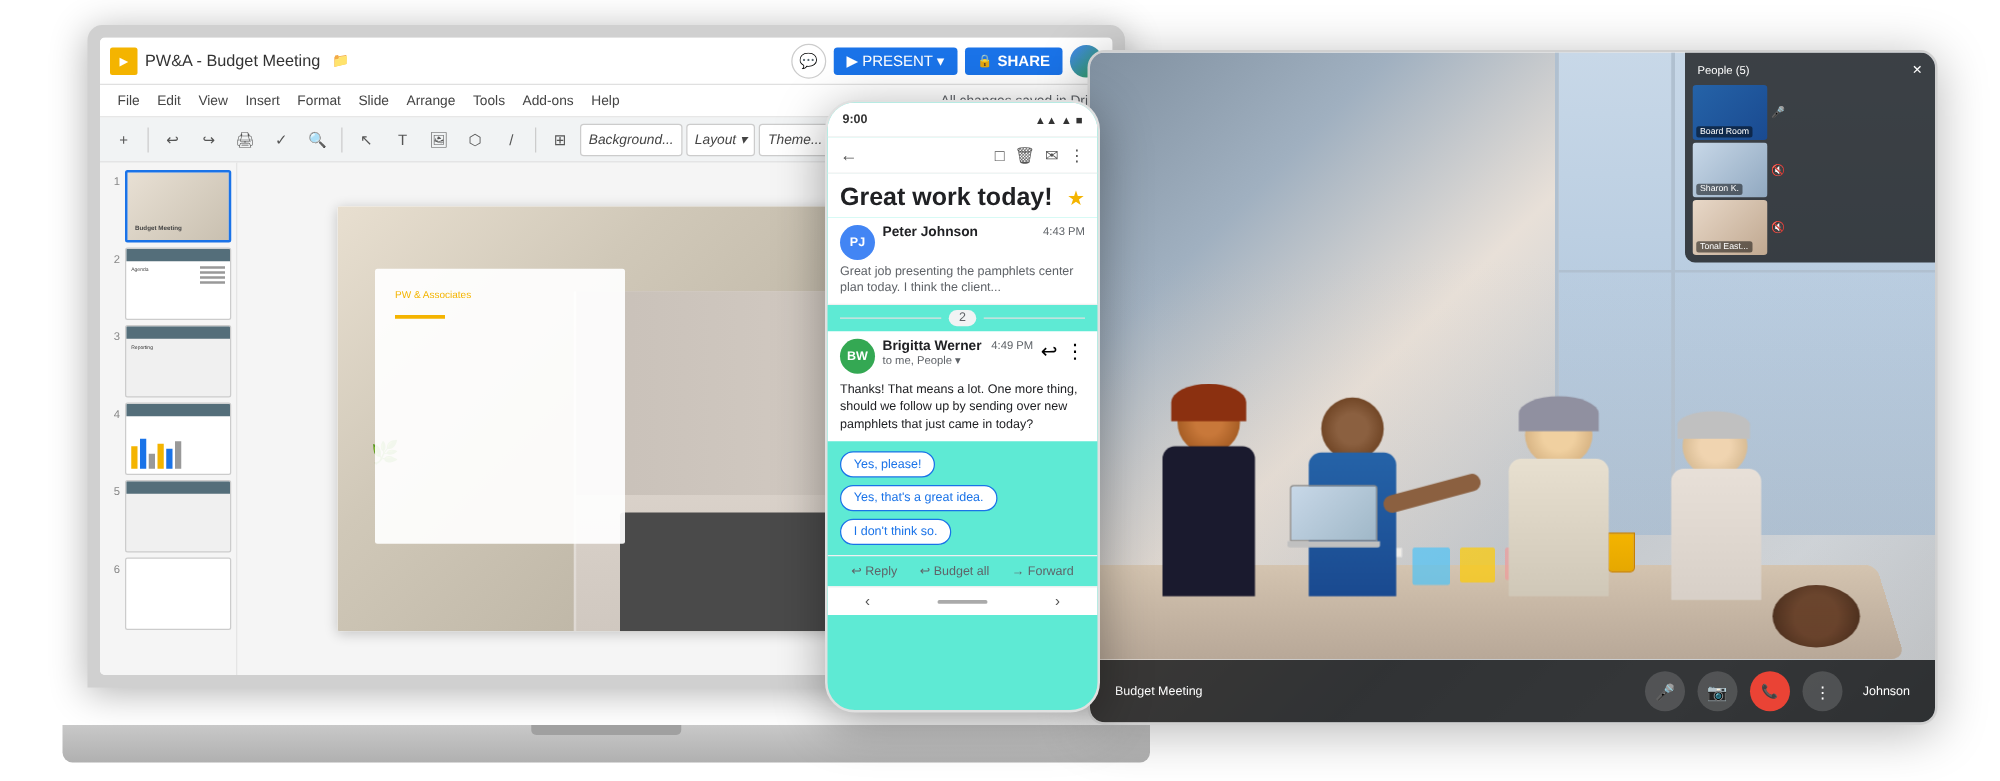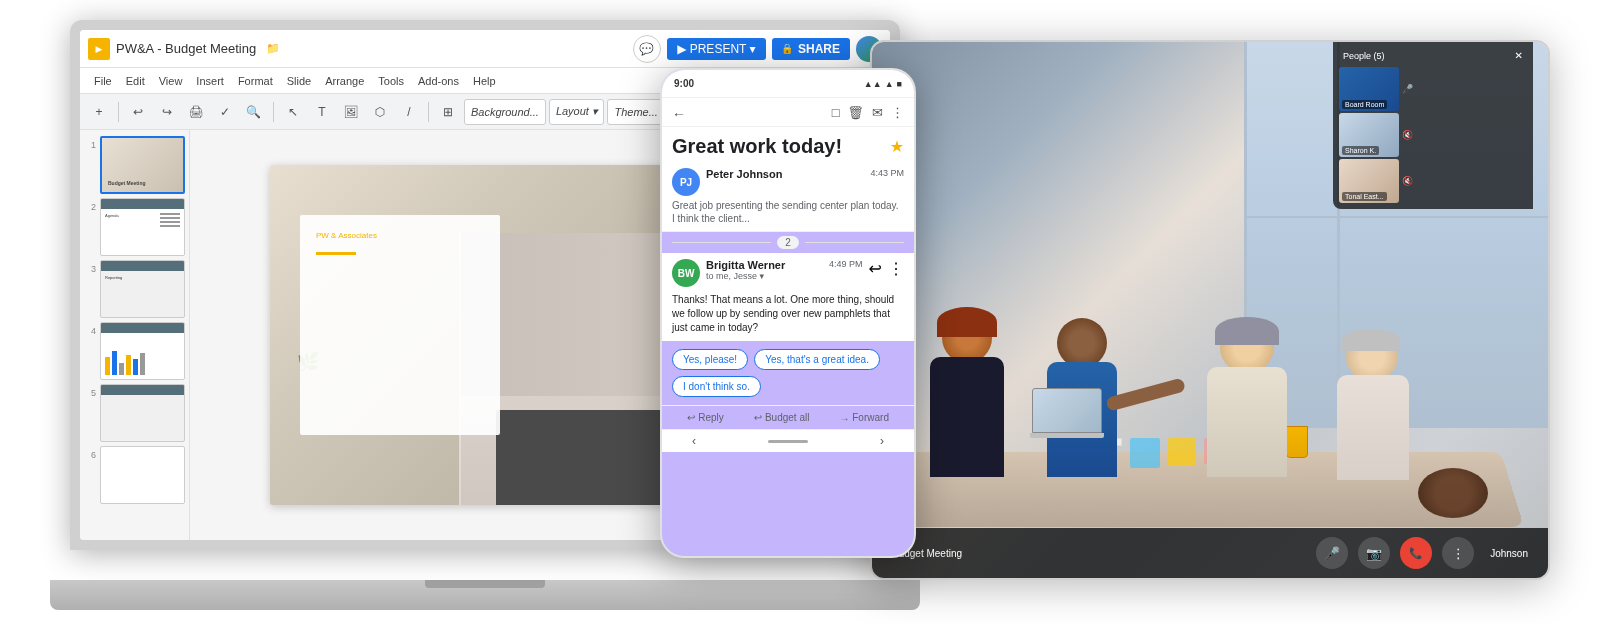--- a/index.html
+++ b/index.html
@@ -489,24 +489,24 @@
       width: 40px;
       height: 3px;
       background: #f4b400;
       margin-top: 4px;
     }
 
     
     .phone {
       position: absolute;
       left: 660px;
-      top: 68px;
-      width: 256px;
+      top: 80px;
+      width: 220px;
       height: 490px;
-      background: #c4b5fd;
+      background: #5eead4;
       border-radius: 24px;
       box-shadow: 0 8px 40px rgba(0,0,0,0.35);
       overflow: hidden;
       border: 2px solid #e0e0e0;
       z-index: 10;
     }
 
     .phone-notch-area {
       background: #fff;
       height: 28px;
@@ -717,21 +717,21 @@
       right: 0;
       width: 40%;
       height: 70%;
       background: linear-gradient(to bottom right, rgba(255,255,255,0.4), rgba(200,220,240,0.3));
     }
 
     
     .meet-topbar {
       position: absolute;
       top: 0;
-      right: 15px;
+      right: 0;
       width: 200px;
       background: rgba(0,0,0,0.7);
       border-radius: 0 0 0 8px;
       padding: 6px;
     }
 
     .meet-people-header {
       display: flex;
       align-items: center;
       justify-content: space-between;
@@ -1009,36 +1009,36 @@
 
     <div class="gmail-msg">
       <div class="gmail-msg-header">
         <div class="gmail-avatar" style="background:#4285f4;">PJ</div>
         <div class="gmail-sender-info">
           <div class="gmail-sender-name">Peter Johnson</div>
         </div>
         <span class="gmail-msg-time">4:43 PM</span>
       </div>
       <div class="gmail-msg-preview">
-        Great job presenting the sending center plan today. I think the client...
+        Great job presenting the pamphlets center plan today. I think the client...
       </div>
     </div>
 
     <div class="gmail-divider-row">
       <div class="gmail-divider-line"></div>
       <div class="gmail-expand-count">2</div>
       <div class="gmail-divider-line"></div>
     </div>
 
     <div class="gmail-msg2">
       <div class="gmail-msg-header">
         <div class="gmail-avatar" style="background:#34a853;">BW</div>
         <div class="gmail-sender-info">
           <div class="gmail-sender-name">Brigitta Werner</div>
-          <div style="font-size:9px;color:#5f6368;">to me, Jesse ▾</div>
+          <div style="font-size:9px;color:#5f6368;">to me, People ▾</div>
         </div>
         <span class="gmail-msg-time">4:49 PM</span>
         <div class="gmail-msg2-icons">
           <span>↩</span>
           <span>⋮</span>
         </div>
       </div>
       <div class="gmail-reply-text">
         Thanks! That means a lot. One more thing, should we follow up by sending over new pamphlets that just came in today?
       </div>

